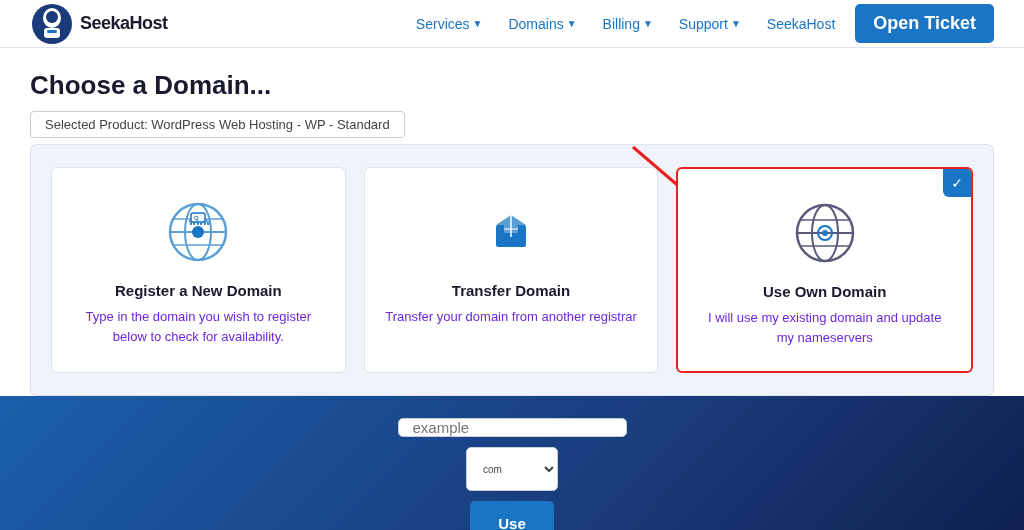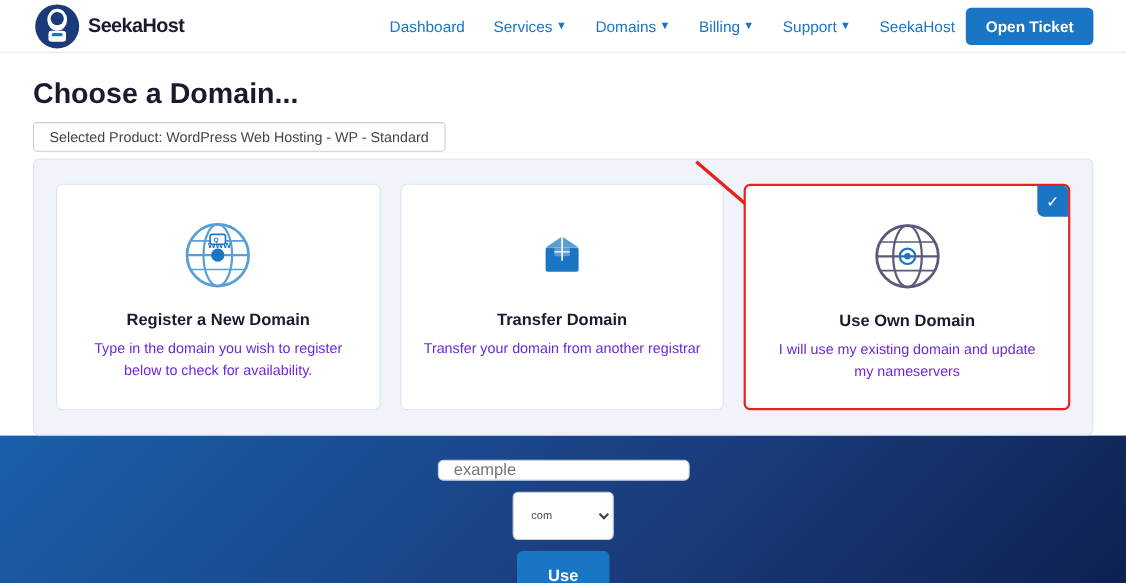--- a/index.html
+++ b/index.html
@@ -49,23 +49,24 @@
     .nav-chevron {
       font-size: 10px;
       color: #1a75c4;
     }
     .btn-open-ticket {
       background: #1a75c4;
       color: #fff;
       border: none;
       border-radius: 5px;
       padding: 9px 18px;
-      font-size: 14px;
+      font-size: 18px;
       font-weight: 600;
       cursor: pointer;
+      margin-left: 10px;
     }
 
     
     .main-content {
       padding: 22px 30px 0 30px;
       background: #fff;
     }
     .page-title {
       font-size: 26px;
       font-weight: 700;
@@ -209,23 +210,20 @@
       <circle cx="22" cy="15" r="6" fill="#1a3a7a"></circle>
       <rect x="14" y="26" width="16" height="10" rx="3" fill="#fff"></rect>
       <polygon points="10,20 14,28 10,34 8,28" fill="#1a3a7a"></polygon>
       <polygon points="34,20 30,28 34,34 36,28" fill="#1a3a7a"></polygon>
       <rect x="17" y="28" width="10" height="3" rx="1.5" fill="#1a75c4"></rect>
     </svg>
     <span class="logo-text">SeekaHost</span>
   </div>
 
   <ul class="nav-links">
-    <li>
-      <a href="#">Dashboard</a>
-    </li>
     <li>
       <a href="#">
         <span>Services</span>
         <span class="nav-chevron">▼</span>
       </a>
     </li>
     <li>
       <a href="#">
         <span>Domains</span>
         <span class="nav-chevron">▼</span>

